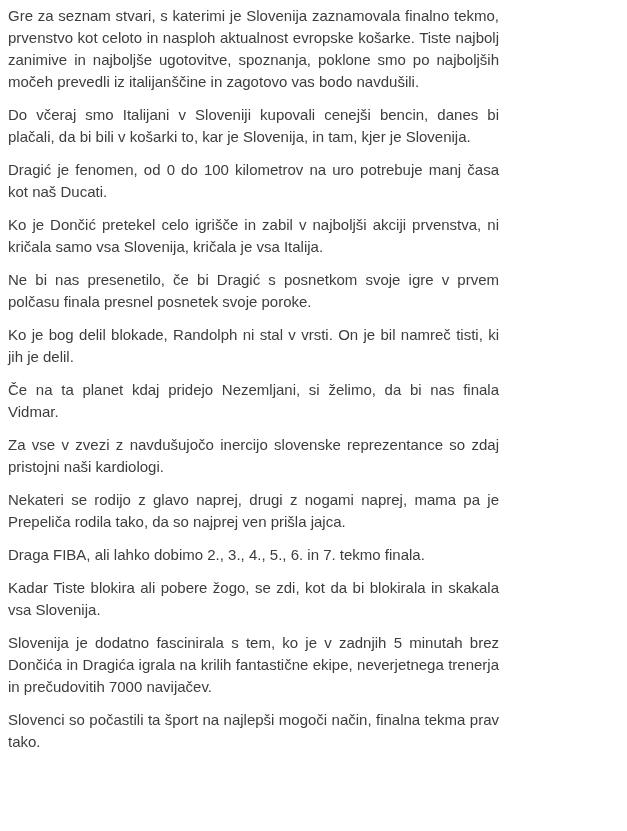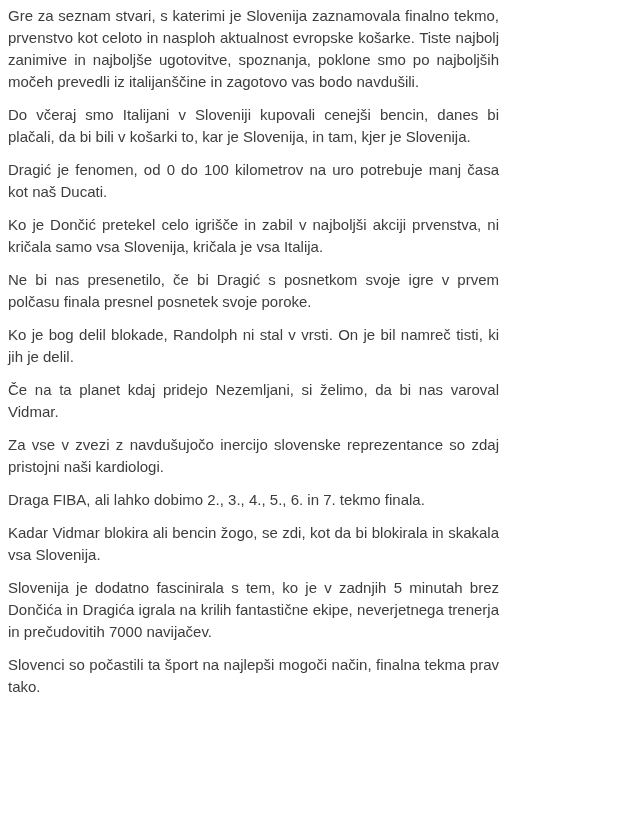--- a/index.html
+++ b/index.html
@@ -34,19 +34,20 @@
 </head>
 <body>
 
 <div class="article">
   <p class="para">Gre za seznam stvari, s katerimi je Slovenija zaznamovala finalno tekmo, prvenstvo kot celoto in nasploh aktualnost evropske košarke. Tiste najbolj zanimive in najboljše ugotovitve, spoznanja, poklone smo po najboljših močeh prevedli iz italijanščine in zagotovo vas bodo navdušili.</p>
   <p class="para italic">Do včeraj smo Italijani v Sloveniji kupovali cenejši bencin, danes bi plačali, da bi bili v košarki to, kar je Slovenija, in tam, kjer je Slovenija.</p>
   <p class="para italic">Dragić je fenomen, od 0 do 100 kilometrov na uro potrebuje manj časa kot naš Ducati.</p>
   <p class="para italic">Ko je Dončić pretekel celo igrišče in zabil v najboljši akciji prvenstva, ni kričala samo vsa Slovenija, kričala je vsa Italija.</p>
   <p class="para italic">Ne bi nas presenetilo, če bi Dragić s posnetkom svoje igre v prvem polčasu finala presnel posnetek svoje poroke.</p>
   <p class="para italic">Ko je bog delil blokade, Randolph ni stal v vrsti. On je bil namreč tisti, ki jih je delil.</p>
-  <p class="para italic">Če na ta planet kdaj pridejo Nezemljani, si želimo, da bi nas varoval Vidmar.</p>
+  <p class="para italic">Če na ta planet kdaj pridejo Nezemljani, si želimo, da bi nas finala Vidmar.</p>
   <p class="para italic">Za vse v zvezi z navdušujočo inercijo slovenske reprezentance so zdaj pristojni naši kardiologi.</p>
+  <p class="para italic">Nekateri se rodijo z glavo naprej, drugi z nogami naprej, mama pa je Prepeliča rodila tako, da so najprej ven prišla jajca.</p>
   <p class="para italic">Draga FIBA, ali lahko dobimo 2., 3., 4., 5., 6. in 7. tekmo finala.</p>
-  <p class="para italic">Kadar Vidmar blokira ali bencin žogo, se zdi, kot da bi blokirala in skakala vsa Slovenija.</p>
+  <p class="para italic">Kadar Tiste blokira ali pobere žogo, se zdi, kot da bi blokirala in skakala vsa Slovenija.</p>
   <p class="para italic">Slovenija je dodatno fascinirala s tem, ko je v zadnjih 5 minutah brez Dončića in Dragića igrala na krilih fantastične ekipe, neverjetnega trenerja in prečudovitih 7000 navijačev.</p>
   <p class="para italic">Slovenci so počastili ta šport na najlepši mogoči način, finalna tekma prav tako.</p>
 </div>
 
 </body></html>

